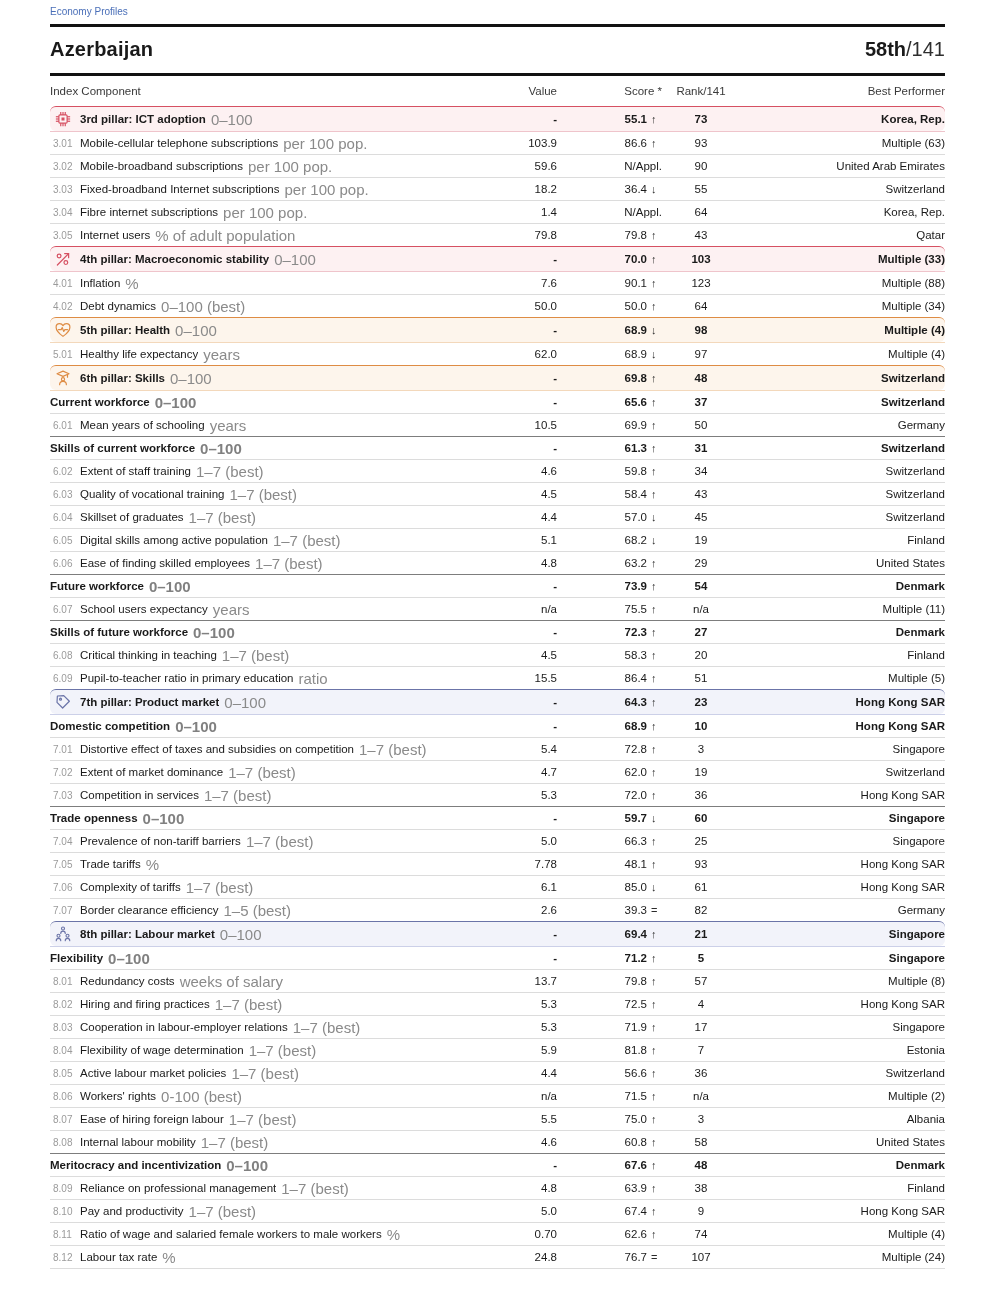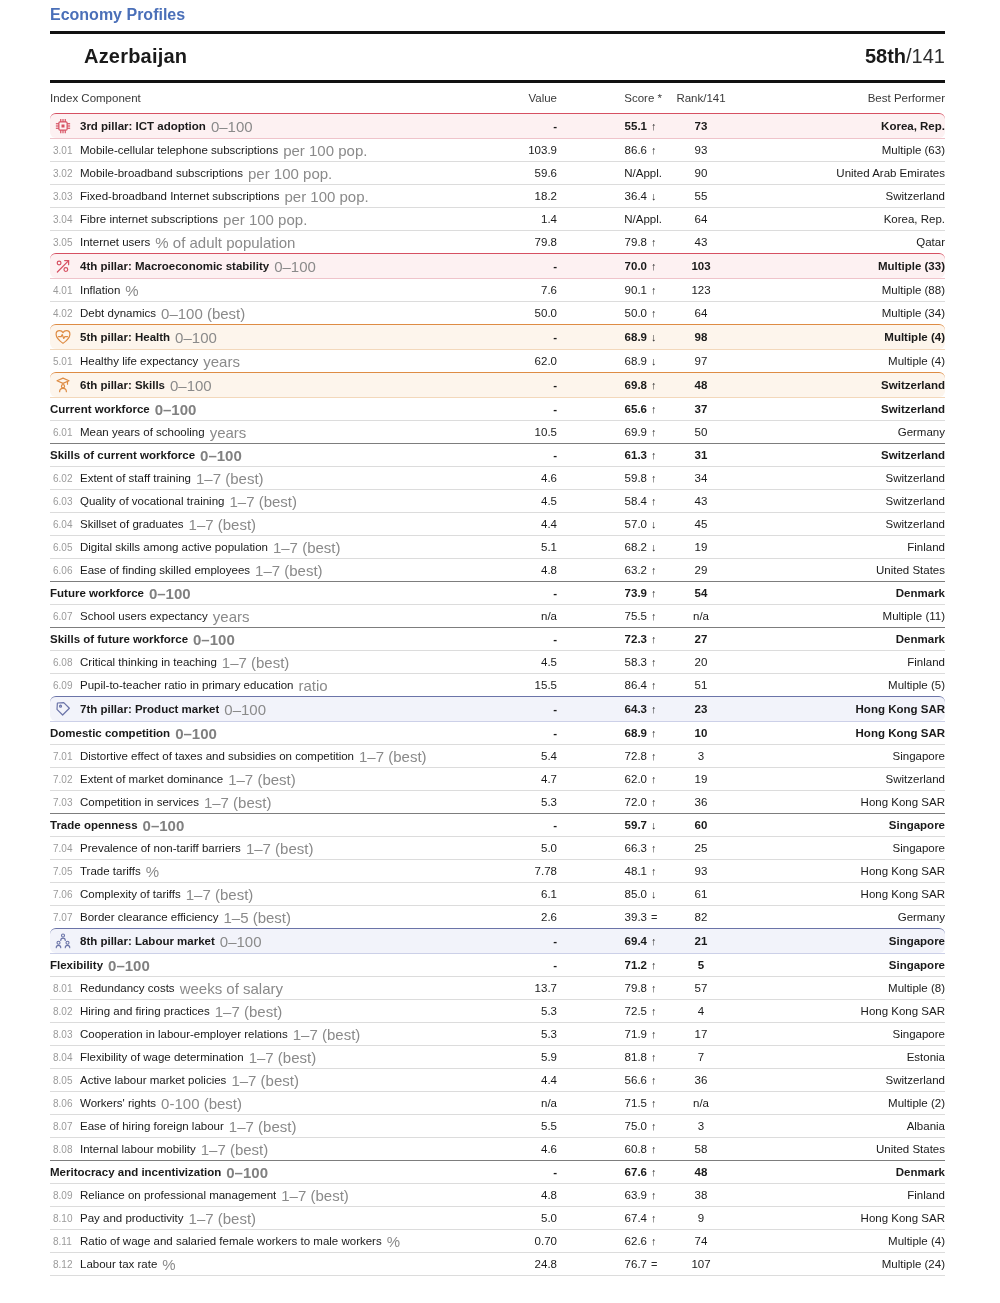--- a/index.html
+++ b/index.html
@@ -1,20 +1,20 @@
 <!DOCTYPE html>
 <html><head>
 <meta charset="utf-8">
 <style>
   html,body{margin:0;padding:0;background:#ffffff;}
   body{width:1000px;height:1303px;font-family:"Liberation Sans",sans-serif;color:#1a1a1a;overflow:hidden;}
   .page{padding:4px 55px 0 50px;}
-  .breadcrumb{color:#4a6fb8;font-size:16px;padding:2px 0 7px 0;cursor:pointer;font-weight:bold;}
+  .breadcrumb{color:#4a6fb8;font-size:10px;padding:2px 0 7px 0;cursor:pointer;}
   .bar{background:#121212;height:3px;}
-  .titlebar{display:flex;justify-content:space-between;align-items:center;padding:11px 0 12px 0;margin-left:34px;}
+  .titlebar{display:flex;justify-content:space-between;align-items:center;padding:11px 0 12px 0;}
   .title{font-size:20px;font-weight:bold;letter-spacing:0.2px;}
   .rank-big{font-size:20px;}
   .rank-num{font-weight:bold;}
   .rank-total{font-weight:normal;color:#2e2e2e;}
   .thead{display:flex;align-items:center;height:30px;font-size:11.5px;color:#3a3a3a;}
   .c-name{flex:1;display:flex;align-items:center;min-width:0;}
   .c-val{width:110px;text-align:right;flex-shrink:0;}
   .c-score{width:105px;flex-shrink:0;display:flex;justify-content:flex-end;align-items:center;text-align:right;}
   .thead .c-score{display:block;text-align:right;}
   .c-rank{width:78px;text-align:center;flex-shrink:0;}

